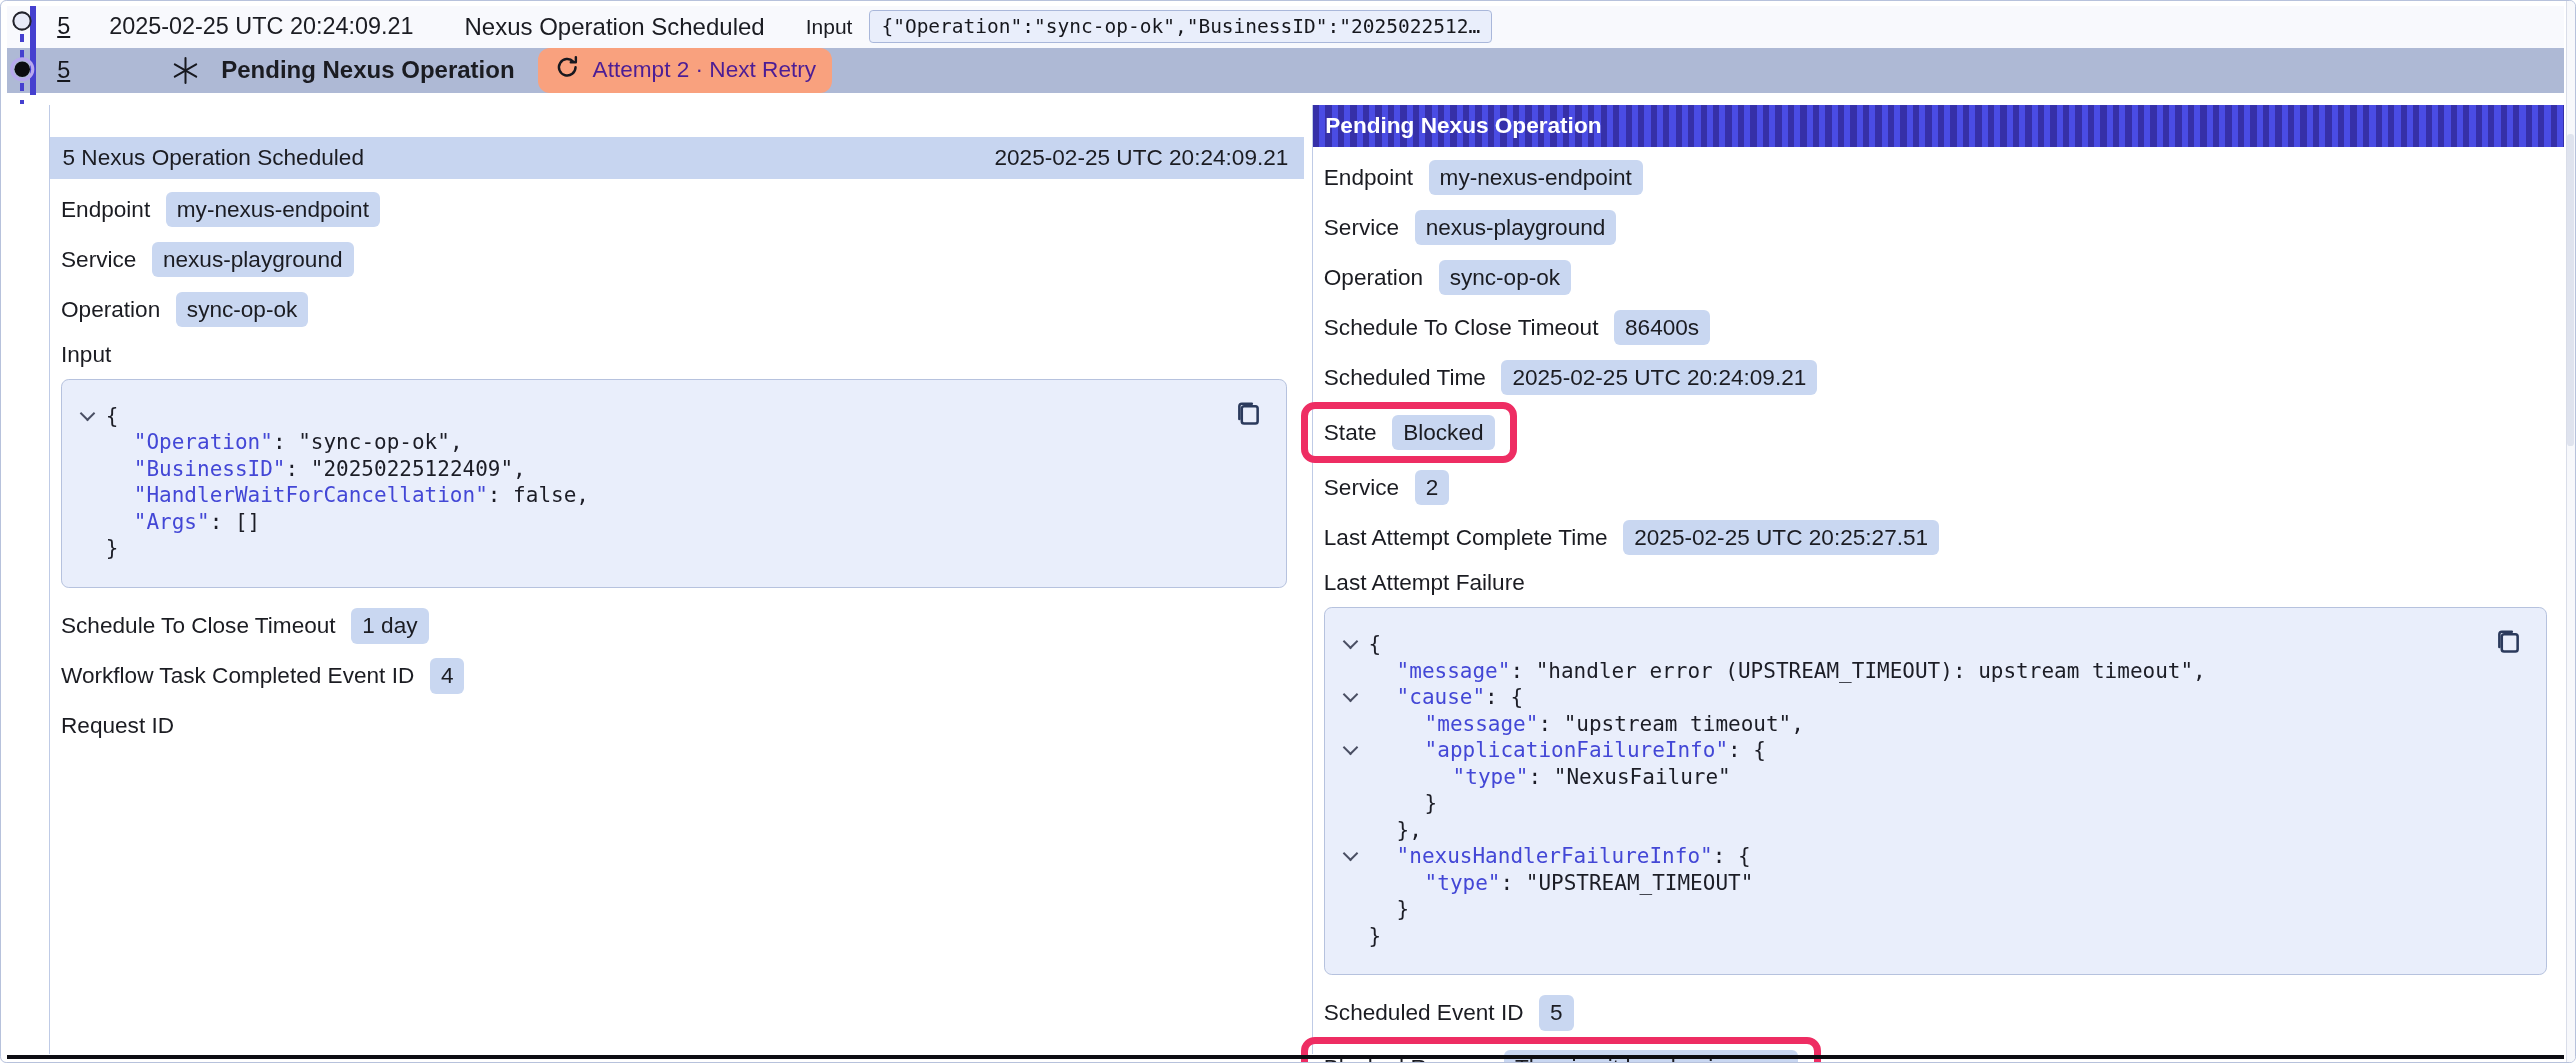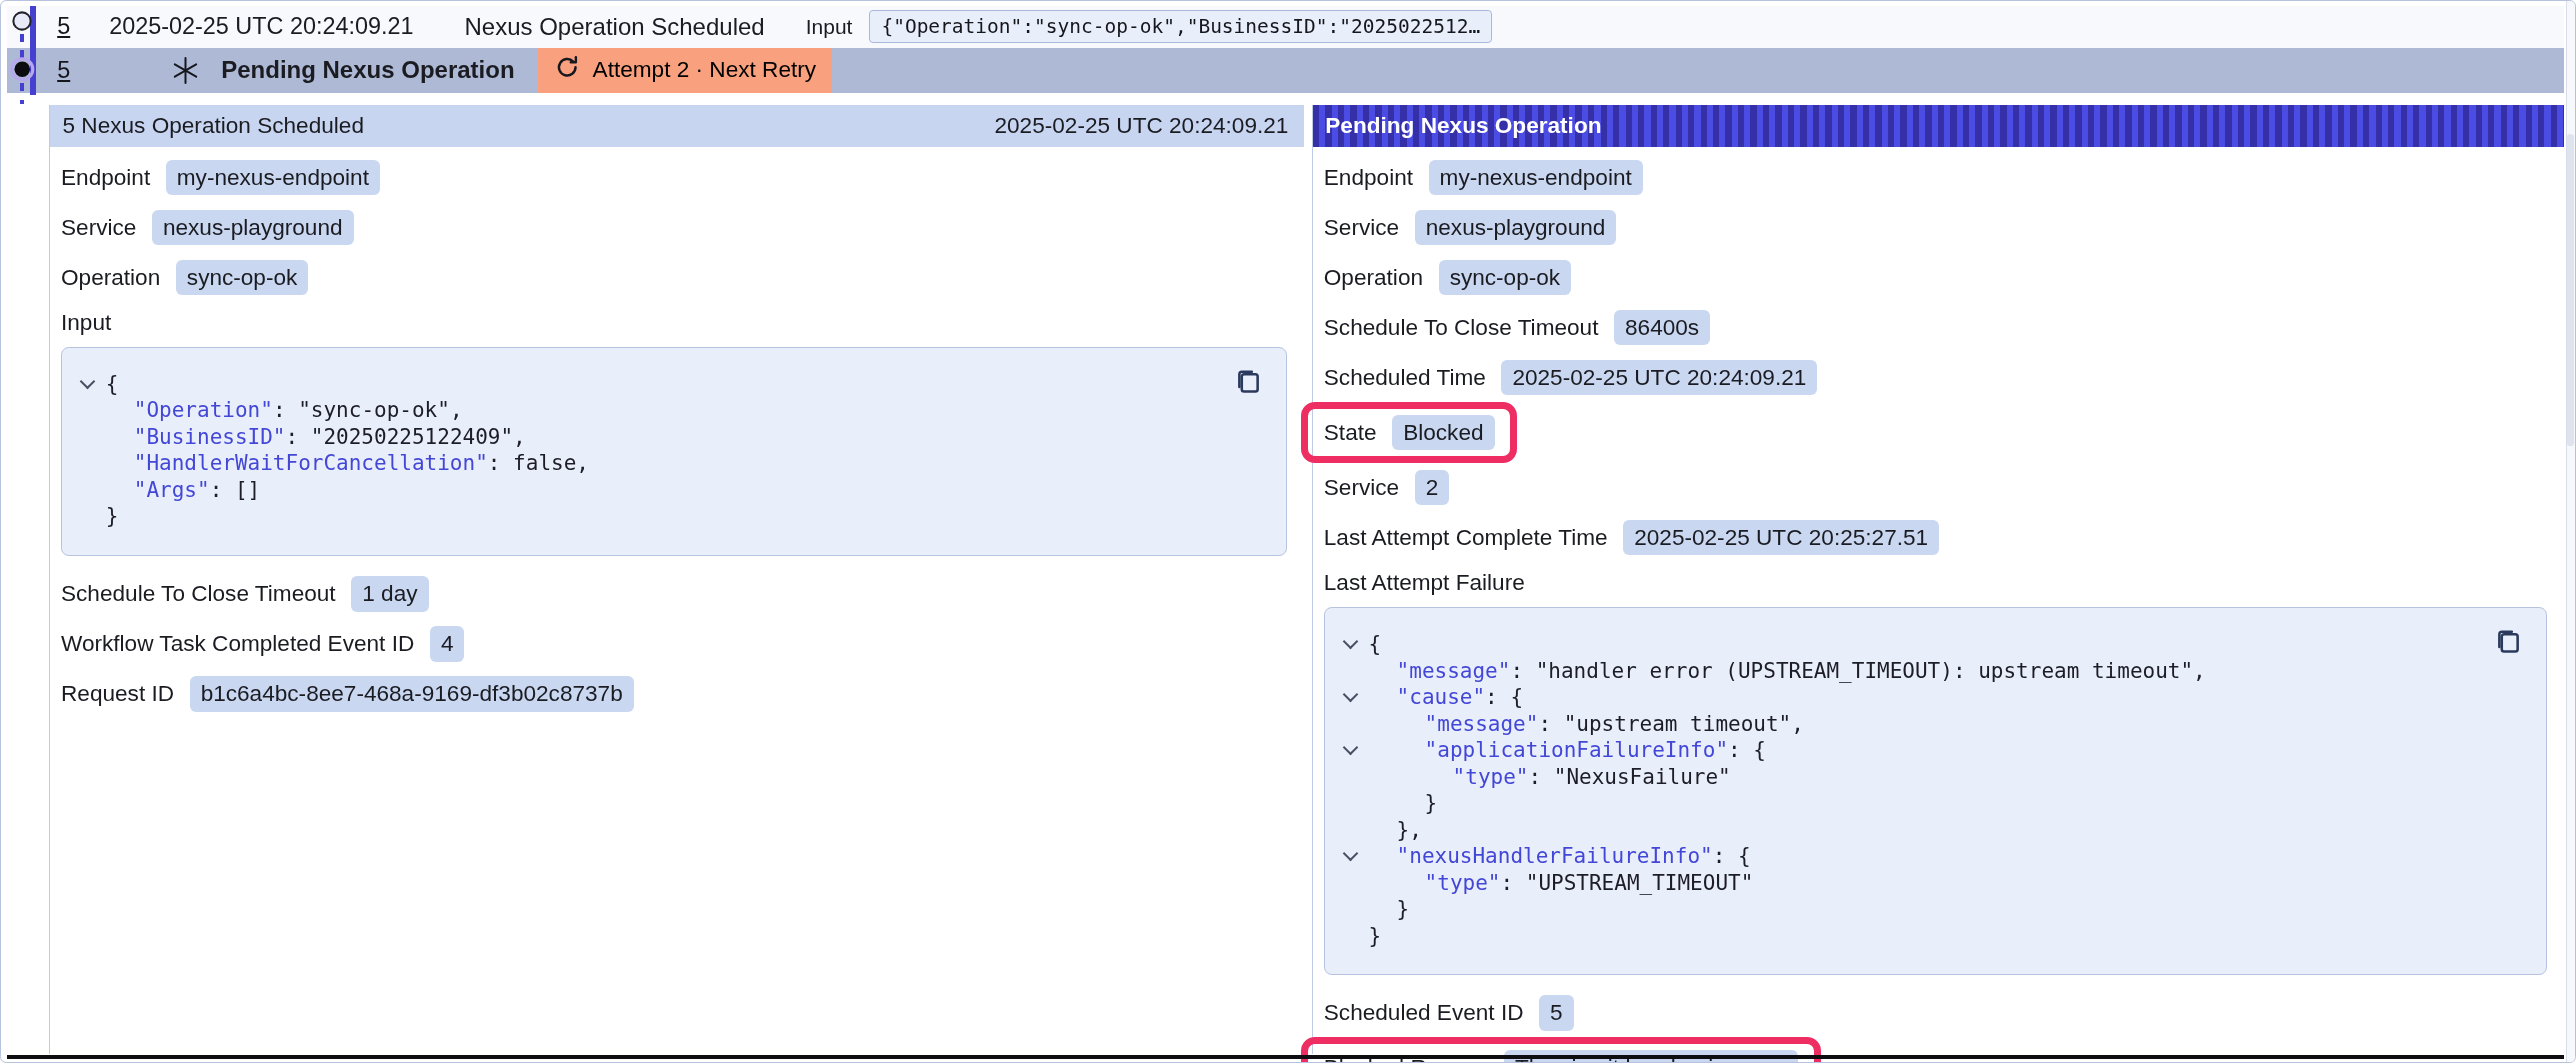--- a/index.html
+++ b/index.html
@@ -16,38 +16,38 @@
   .h-row2 { height:45px; background:#aeb9d5; padding-left:50px; }
   .ev-id { font-size:23.4px; text-decoration:underline; color:#16171d; }
   .ev-time { font-size:23.4px; margin-left:39px; }
   .ev-name { font-size:24px; font-weight:400; margin-left:51px; }
   .ev-input-label { font-size:21px; margin-left:41px; }
   .ev-input-chip { margin-left:17px; font-family:"DejaVu Sans Mono", monospace; font-size:19.5px;
                    background:#e9eefb; border:1.6px solid #a9b7da; border-radius:3.9px;
                    padding:3.9px 11px; color:#16171d; white-space:nowrap; }
   .asterisk { margin-left:100px; width:31px; height:31px; }
   .pending-name { font-size:24px; font-weight:700; margin-left:20px; }
-  .retry-badge { margin-left:23.4px; background:#f9a17e; border-radius:1px; padding:6.2px 15.6px;
-                 display:flex; align-items:center; gap:12.5px; font-size:22.6px; color:#000000;justify-content:space-between; }
+  .retry-badge { margin-left:23.4px; background:#f9a17e; border-radius:12px; padding:6.2px 15.6px;
+                 display:flex; align-items:center; gap:12.5px; font-size:22.6px; color:#4c1d95;justify-content:space-between; }
 
   
   .tl-bar { position:absolute; left:29px; top:4.7px; width:5.5px; height:89px; background:#4540cf; }
   .tl-circle { position:absolute; left:10px; top:8.6px; }
   .tl-dash { position:absolute; left:18.7px; top:33px; width:3.9px; height:70px;
              background:repeating-linear-gradient(180deg,#4540cf 0 7.8px, transparent 7.8px 16.4px); }
   .tl-dot { position:absolute; left:7.8px; top:55px; }
 
   
   .details { position:absolute; top:104px; left:48px; right:11px; bottom:7.8px; display:flex; gap:7.8px; }
   .card { border-left:1.6px solid #bfcbe6; background:#ffffff; }
   .card-left { width:1255px; flex:0 0 1255px; }
   .card-right { flex:1; }
   .card-header { height:42px; display:flex; justify-content:space-between; align-items:center;
                  padding:0 15.6px 0 12.5px; font-size:22.6px; }
-  .card-header.plain { background:#c7d5f0; }
+  .card-header.plain { background:#c7d5f0;margin-top:32px; }
   .card-header.striped { background:repeating-linear-gradient(90deg,#3630a8 0 6.2px,#4a4ce4 6.2px 12.5px);
                          color:#ffffff; font-weight:600; }
   .card-body { padding:12.5px 0 0 11px; }
 
   .frow { display:flex; align-items:center; gap:15.6px; font-size:22.6px; min-height:36px;
           margin-bottom:14px; width:max-content; }
   .flabel { white-space:nowrap; }
   .chip { background:#c9d7f1; border-radius:6px; padding:4.7px 11px; white-space:nowrap; }
   .linkval { text-decoration:underline; cursor:pointer; white-space:nowrap; }
   .frow.hl { border:7px solid #ee2d63; border-radius:14px; padding:6.2px 15.6px;
@@ -166,21 +166,20 @@
             <div class="frow">
               <span class="flabel">Schedule To Close Timeout</span>
               <span class="chip">1 day</span>
             </div>
             <div class="frow">
               <span class="flabel">Workflow Task Completed Event ID</span>
               <span class="chip">4</span>
             </div>
             <div class="frow">
               <span class="flabel">Request ID</span>
-              <span class="chip">b1c6a4bc-8ee7-468a-9169-df3b02c8737b</span>
             </div>
           </div>
       </div>
     </div>
 
     <div class="card card-right">
       <div class="card-header striped">
         <span>Pending Nexus Operation</span>
       </div>
       <div class="card-body">

